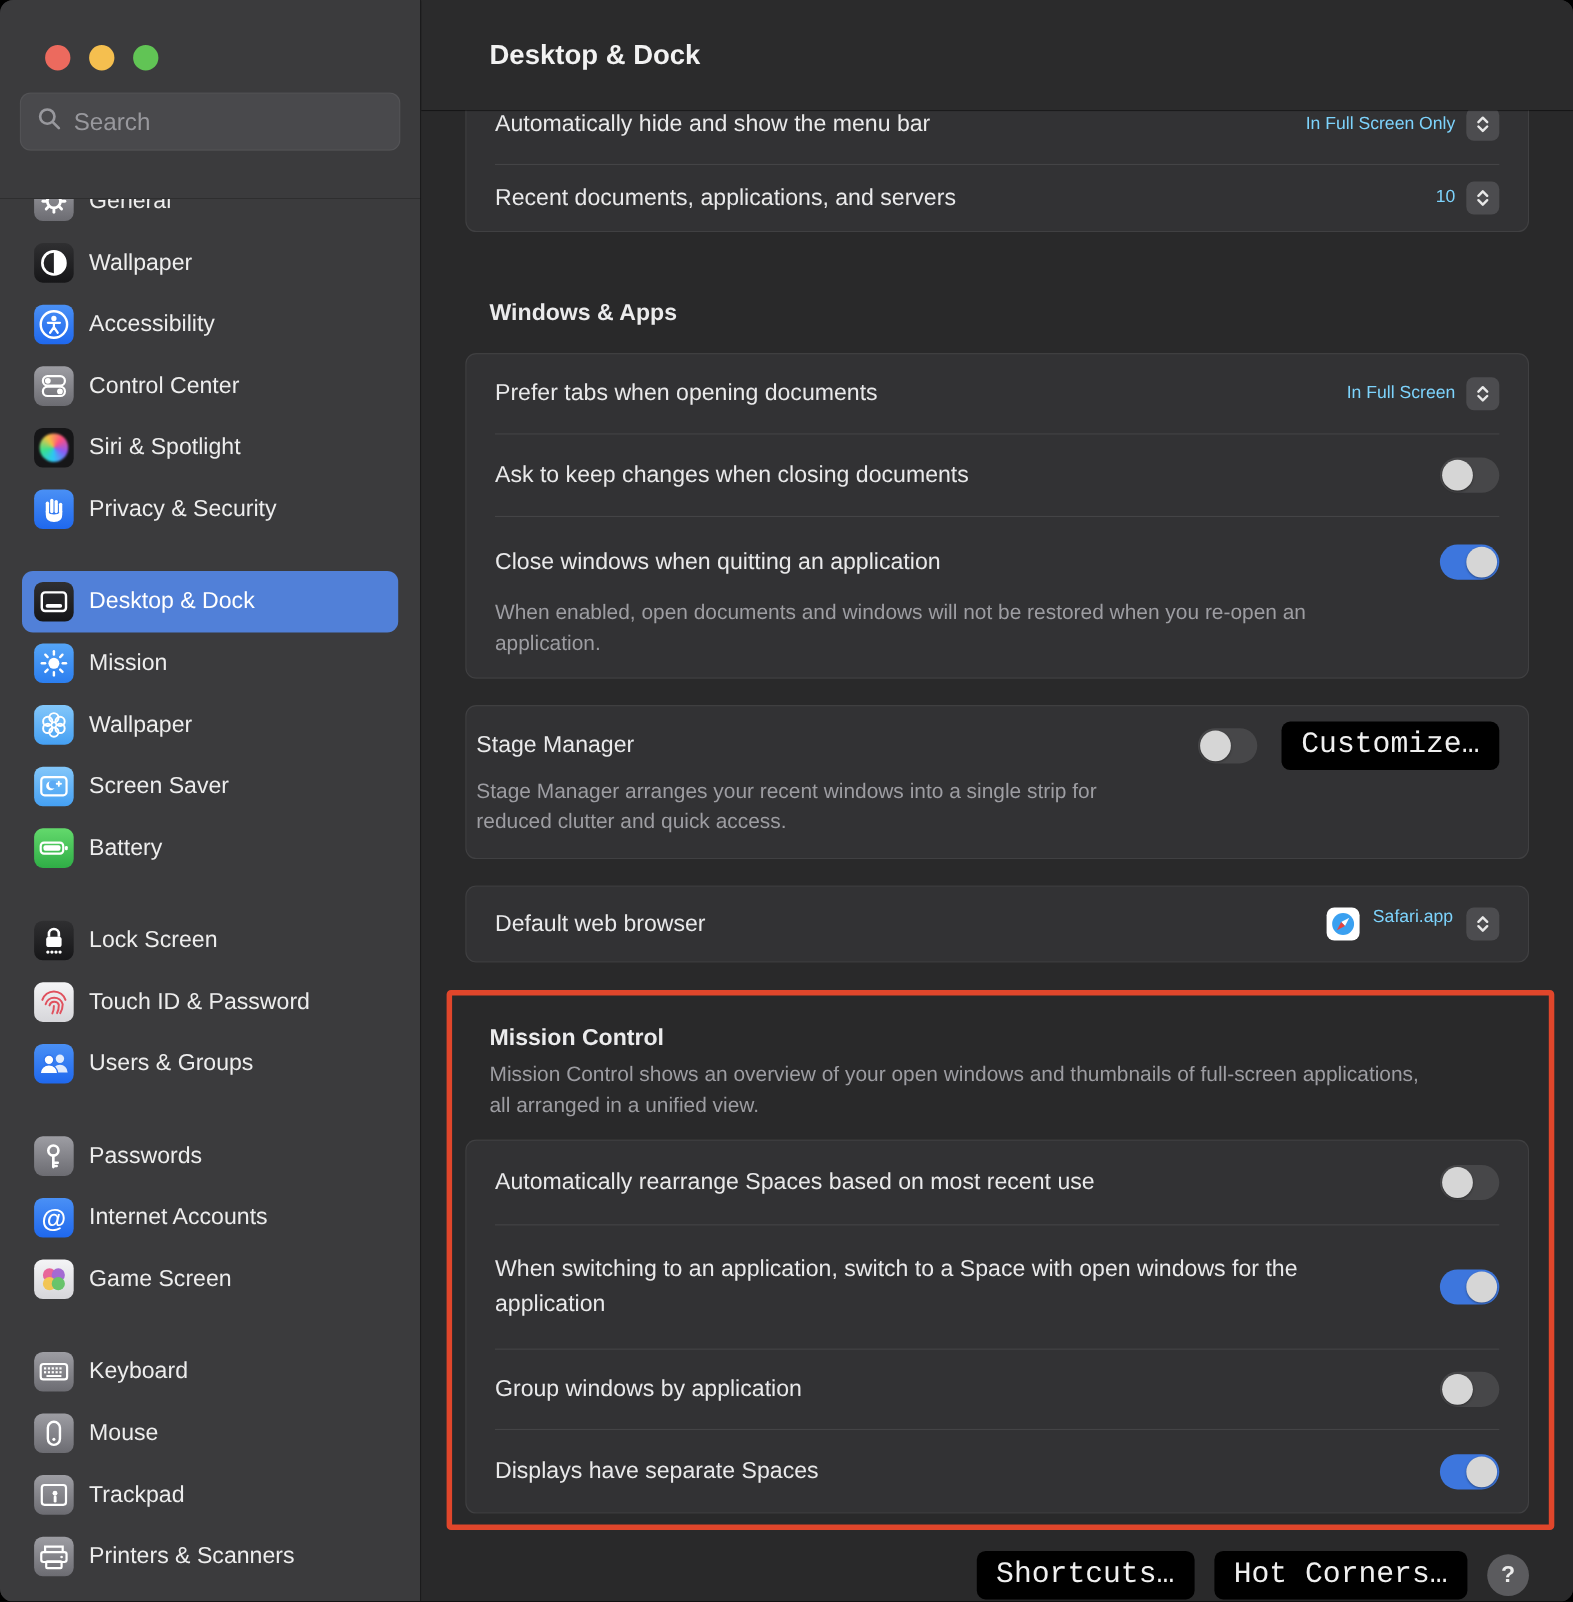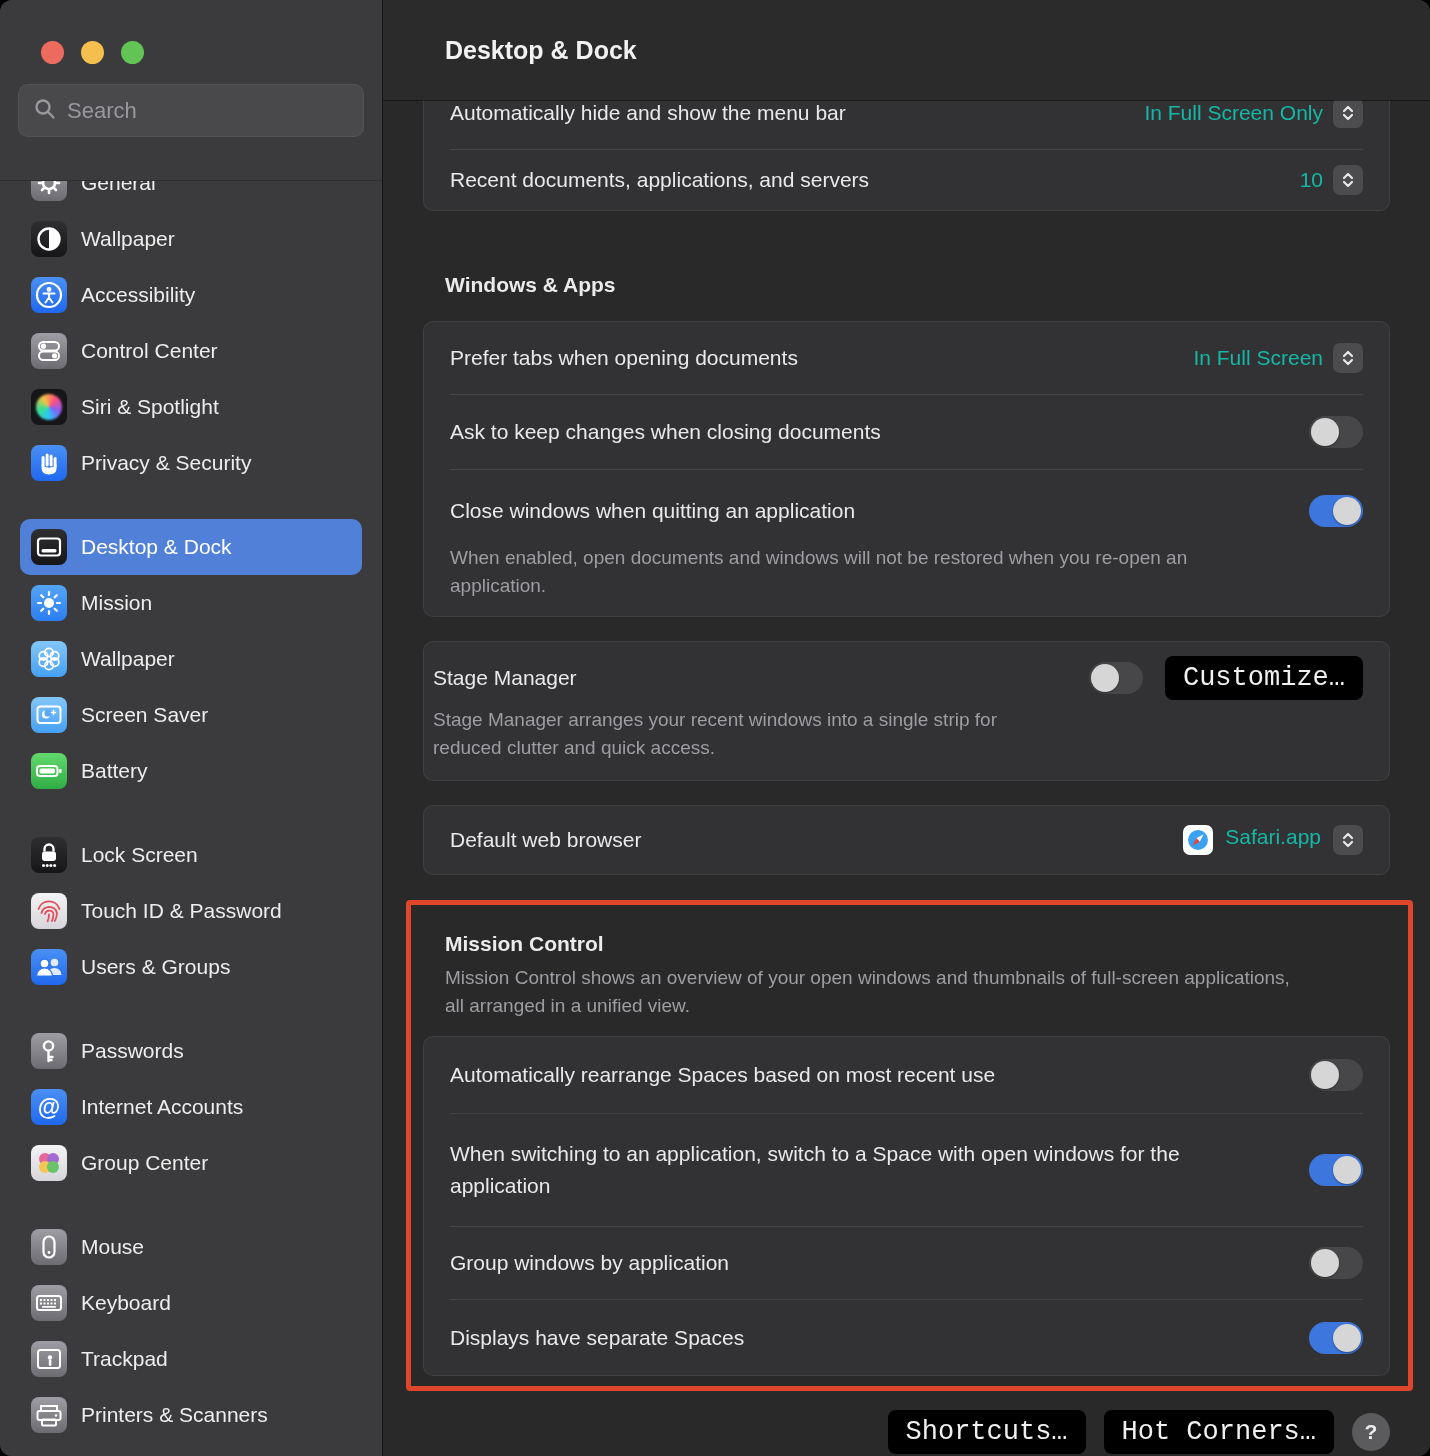--- a/index.html
+++ b/index.html
@@ -56,21 +56,21 @@
   .main-title { color:#f2f2f2; font-size:25px; font-weight:700; }
   .main-scroll { position:absolute; top:100px; left:0; right:0; bottom:0; overflow:hidden; padding:0 40px; }
   .card { background:#323234; border:1px solid rgba(255,255,255,.07); border-radius:10px; width:100%; }
   .row { display:flex; align-items:center; justify-content:space-between; padding:0 26px; gap:20px; }
   .row-label { color:#e9e9ea; font-size:21px; }
   .divider { height:1px; background:rgba(255,255,255,.09); margin:0 26px; }
   .desc { color:#9d9da2; font-size:19px; line-height:28px; }
   .section-header { color:#ebebec; font-size:21px; font-weight:700; margin-left:22px; }
   
   .stepper { display:flex; align-items:center; gap:10px; }
-  .stepper-value { color:#14b8a6; font-size:21px; white-space:nowrap; }
+  .stepper-value { color:#7dd3fc; font-size:16px; white-space:nowrap; }
   .stepper-box { width:30px; height:30px; border-radius:7px; background:#4c4c4f; display:flex; align-items:center; justify-content:center; flex-shrink:0; }
   .toggle { width:54px; height:32px; border-radius:16px; background:#474749; position:relative; flex-shrink:0; }
   .toggle .knob { position:absolute; top:2px; left:2px; width:28px; height:28px; border-radius:50%; background:#d6d6d6; box-shadow:0 1px 2px rgba(0,0,0,.4); }
   .toggle[data-state="on"] { background:#3d76dd; }
   .toggle[data-state="on"] .knob { left:24px; }
   .btn { background:#000000; color:#f0f0f0; border:none; border-radius:8px; font-size:27px; font-family:Liberation Mono, monospace; padding:7px 18px; }
   .safari-ic { width:30px; height:30px; border-radius:7px; background:#fff; display:flex; align-items:center; justify-content:center; flex-shrink:0; }
   
   .card-clipped { margin-top:-24px; border-top-left-radius:0; border-top-right-radius:0; }
   .r-menubar { height:72px; }
@@ -335,54 +335,54 @@
         <span class="ic ic-white">
           <svg viewBox="0 0 36 36">
               <g opacity=".88">
                 <circle cx="14" cy="14" r="6" fill="#e8538f"></circle>
                 <circle cx="22" cy="14" r="6" fill="#9b59d0"></circle>
                 <circle cx="14" cy="22" r="6" fill="#f5c242"></circle>
                 <circle cx="22" cy="22" r="6" fill="#58c05b"></circle>
               </g>
             </svg>
         </span>
-        <span class="side-label">Group Center</span>
+        <span class="side-label">Game Screen</span>
       </div>
 
       <div class="group-gap"></div>
 
-      <div class="side-row">
-        <span class="ic ic-gray">
-          <svg viewBox="0 0 36 36">
-              <rect x="12.5" y="7.5" width="11" height="21" rx="5.5" fill="none" stroke="#fff" stroke-width="2.2"></rect>
-              <circle cx="18" cy="23.5" r="1.4" fill="#fff"></circle>
-            </svg>
-        </span>
-        <span class="side-label">Mouse</span>
-      </div>
       <div class="side-row">
         <span class="ic ic-gray">
           <svg viewBox="0 0 36 36">
               <rect x="6" y="11" width="24" height="14" rx="2.5" fill="none" stroke="#fff" stroke-width="2"></rect>
               <g fill="#fff">
                 <rect x="9" y="14" width="2" height="2"></rect>
                 <rect x="12.5" y="14" width="2" height="2"></rect>
                 <rect x="16" y="14" width="2" height="2"></rect>
                 <rect x="19.5" y="14" width="2" height="2"></rect>
                 <rect x="23" y="14" width="2" height="2"></rect>
                 <rect x="9" y="17.5" width="2" height="2"></rect>
                 <rect x="12.5" y="17.5" width="2" height="2"></rect>
                 <rect x="16" y="17.5" width="2" height="2"></rect>
                 <rect x="19.5" y="17.5" width="2" height="2"></rect>
                 <rect x="23" y="17.5" width="2" height="2"></rect>
                 <rect x="11" y="21" width="14" height="1.8" rx=".9"></rect>
               </g>
             </svg>
         </span>
         <span class="side-label">Keyboard</span>
+      </div>
+      <div class="side-row">
+        <span class="ic ic-gray">
+          <svg viewBox="0 0 36 36">
+              <rect x="12.5" y="7.5" width="11" height="21" rx="5.5" fill="none" stroke="#fff" stroke-width="2.2"></rect>
+              <circle cx="18" cy="23.5" r="1.4" fill="#fff"></circle>
+            </svg>
+        </span>
+        <span class="side-label">Mouse</span>
       </div>
       <div class="side-row">
         <span class="ic ic-gray">
           <svg viewBox="0 0 36 36">
               <rect x="7" y="9" width="22" height="18" rx="2.5" fill="none" stroke="#fff" stroke-width="2"></rect>
               <circle cx="19" cy="16.5" r="2.2" fill="#fff"></circle>
               <rect x="17.8" y="18.5" width="2.6" height="6.5" rx="1.3" fill="#fff"></rect>
             </svg>
         </span>
         <span class="side-label">Trackpad</span>

